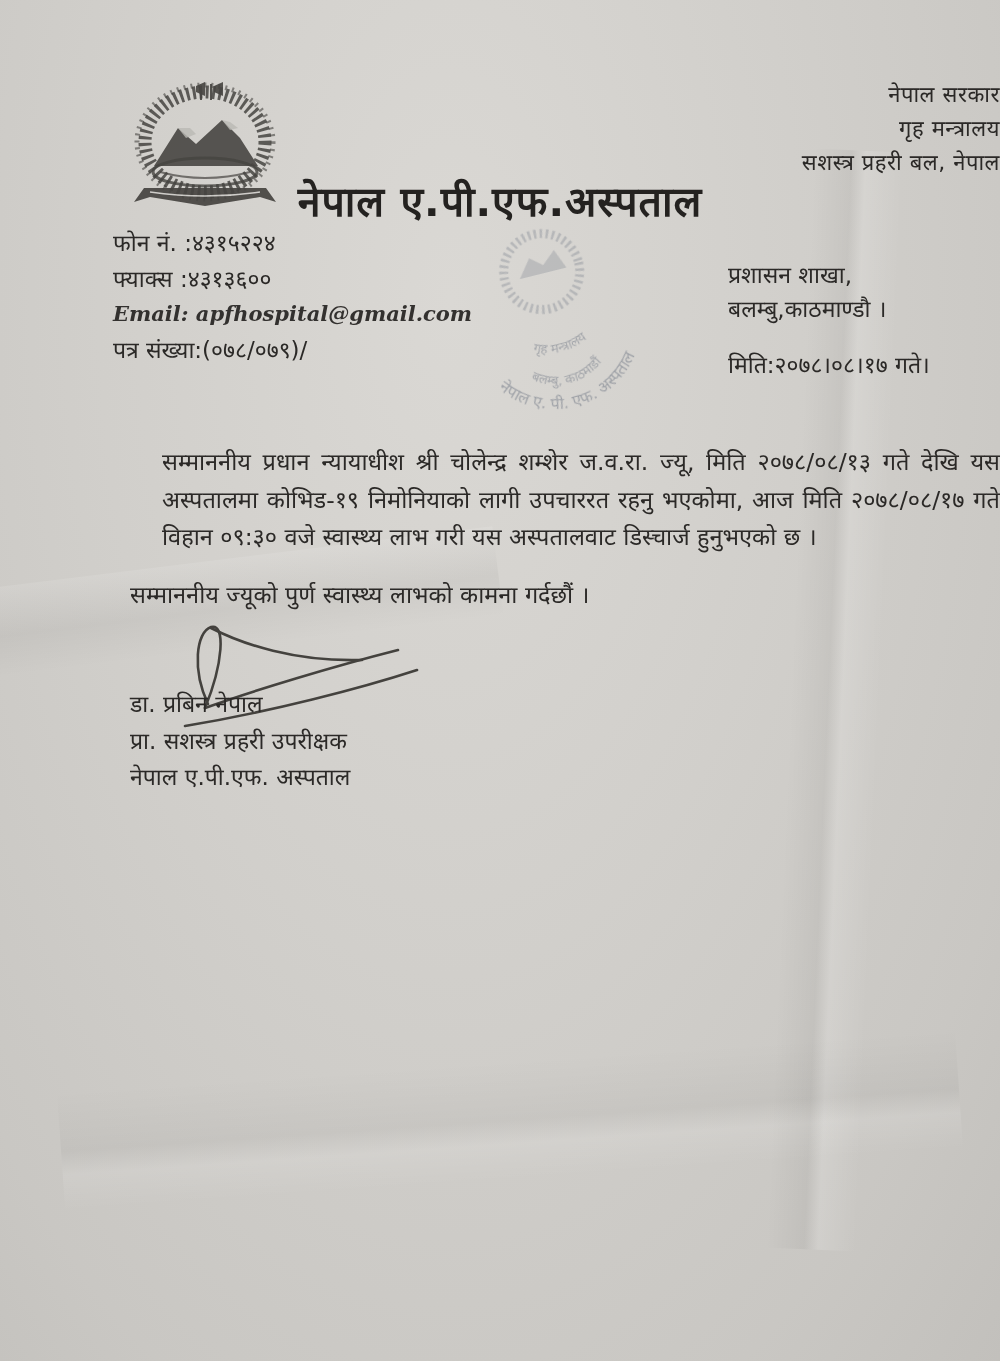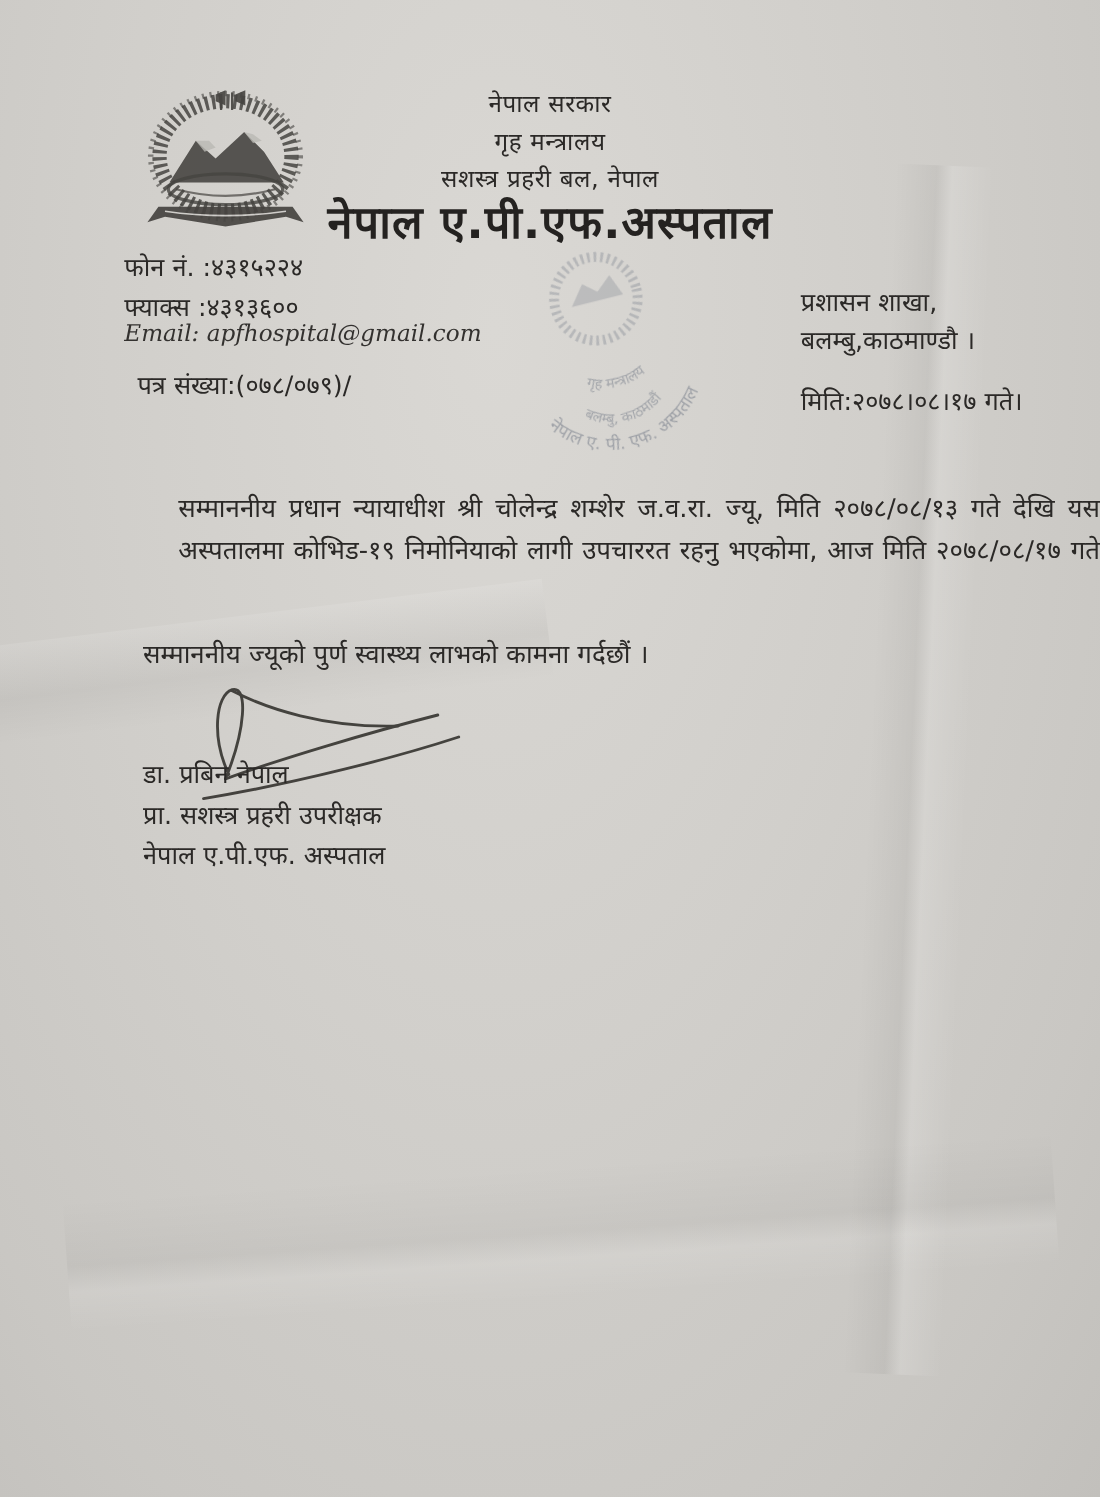--- a/index.html
+++ b/index.html
@@ -23,33 +23,33 @@
     left:-60px;top:560px;width:560px;height:90px;
     background:linear-gradient(180deg, rgba(255,255,255,0.10) 0%, rgba(0,0,0,0.04) 55%, rgba(0,0,0,0) 100%);
     transform:rotate(-7deg);
   }
   .crease-d2{
     left:60px;top:1060px;width:900px;height:120px;
     background:linear-gradient(180deg, rgba(0,0,0,0) 0%, rgba(0,0,0,0.035) 50%, rgba(255,255,255,0.10) 70%, rgba(0,0,0,0) 100%);
     transform:rotate(-4deg);
   }
   .abs{position:absolute;}
-  .hdr-line{width:100%;text-align:center;font-size:22px;letter-spacing:0.5px;}
+  .hdr-line{width:100%;text-align:right;font-size:22px;letter-spacing:0.5px;}
   .hdr-gov{top:78px;}
   .hdr-ministry{top:112px;}
   .hdr-force{top:146px;}
   .hdr-hospital{
     top:172px;width:100%;text-align:center;
     font-size:41px;font-weight:700;letter-spacing:1px;color:#242220;
   }
   .contact{left:113px;font-size:23px;}
   .c-phone{top:226px;}
   .c-fax{top:262px;}
-  .c-email{top:291px;font-family:"DejaVu Serif", serif;font-style:italic;font-weight:400;font-size:21px;color:#33312f;}
-  .c-ref{top:333px;margin-left:12px;}
+  .c-email{top:301px;font-family:"DejaVu Serif", serif;font-style:italic;font-weight:700;font-size:21px;color:#33312f;}
+  .c-ref{top:333px;}
   .office{left:728px;font-size:23px;margin-top:36px;}
   .o-branch{top:222px;}
   .o-address{top:256px;}
   .o-date{top:312px;}
   .press-title{
     top:388px;width:100%;text-align:center;
     font-size:25px;font-weight:700;
   }
   .press-title span{border-bottom:2px solid #2b2927;padding:0 4px 3px 4px;}
   .body-block{left:130px;top:444px;width:838px;font-size:23.5px;line-height:37.5px;margin-left:32px;}
@@ -139,20 +139,21 @@
     </text>
     <text font-size="13" opacity="0.85">
       <textPath href="#arcAddress" startOffset="50%" text-anchor="middle">बलम्बु, काठमाडौं</textPath>
     </text>
   </svg>
 
 
   <div class="abs body-block">
     <div class="jline">सम्माननीय प्रधान न्यायाधीश श्री चोलेन्द्र शम्शेर ज.व.रा. ज्यू, मिति २०७८/०८/१३ गते देखि यस</div>
     <div class="jline">अस्पतालमा कोभिड-१९ निमोनियाको लागी उपचाररत रहनु भएकोमा, आज मिति २०७८/०८/१७ गते</div>
+    <div>विहान ०९:३० वजे स्वास्थ्य लाभ गरी यस अस्पतालवाट डिस्चार्ज हुनुभएको छ ।</div>
   </div>
 
   <div class="abs para2">सम्माननीय ज्यूको पुर्ण स्वास्थ्य लाभको कामना गर्दछौं ।</div>
 
   <svg class="abs signature-svg" width="320" height="160" viewBox="0 0 320 160">
     <g fill="none" stroke="#35332f" stroke-width="2.6" stroke-linecap="round" opacity="0.9">
       <path d="M78 96 C 62 62, 66 24, 81 19 C 96 15, 93 56, 75 100"></path>
       <path d="M81 20 C 112 36, 165 54, 232 52"></path>
       <path d="M75 100 C 125 82, 205 58, 268 42"></path>
       <path d="M55 118 C 140 104, 232 80, 287 62"></path>

